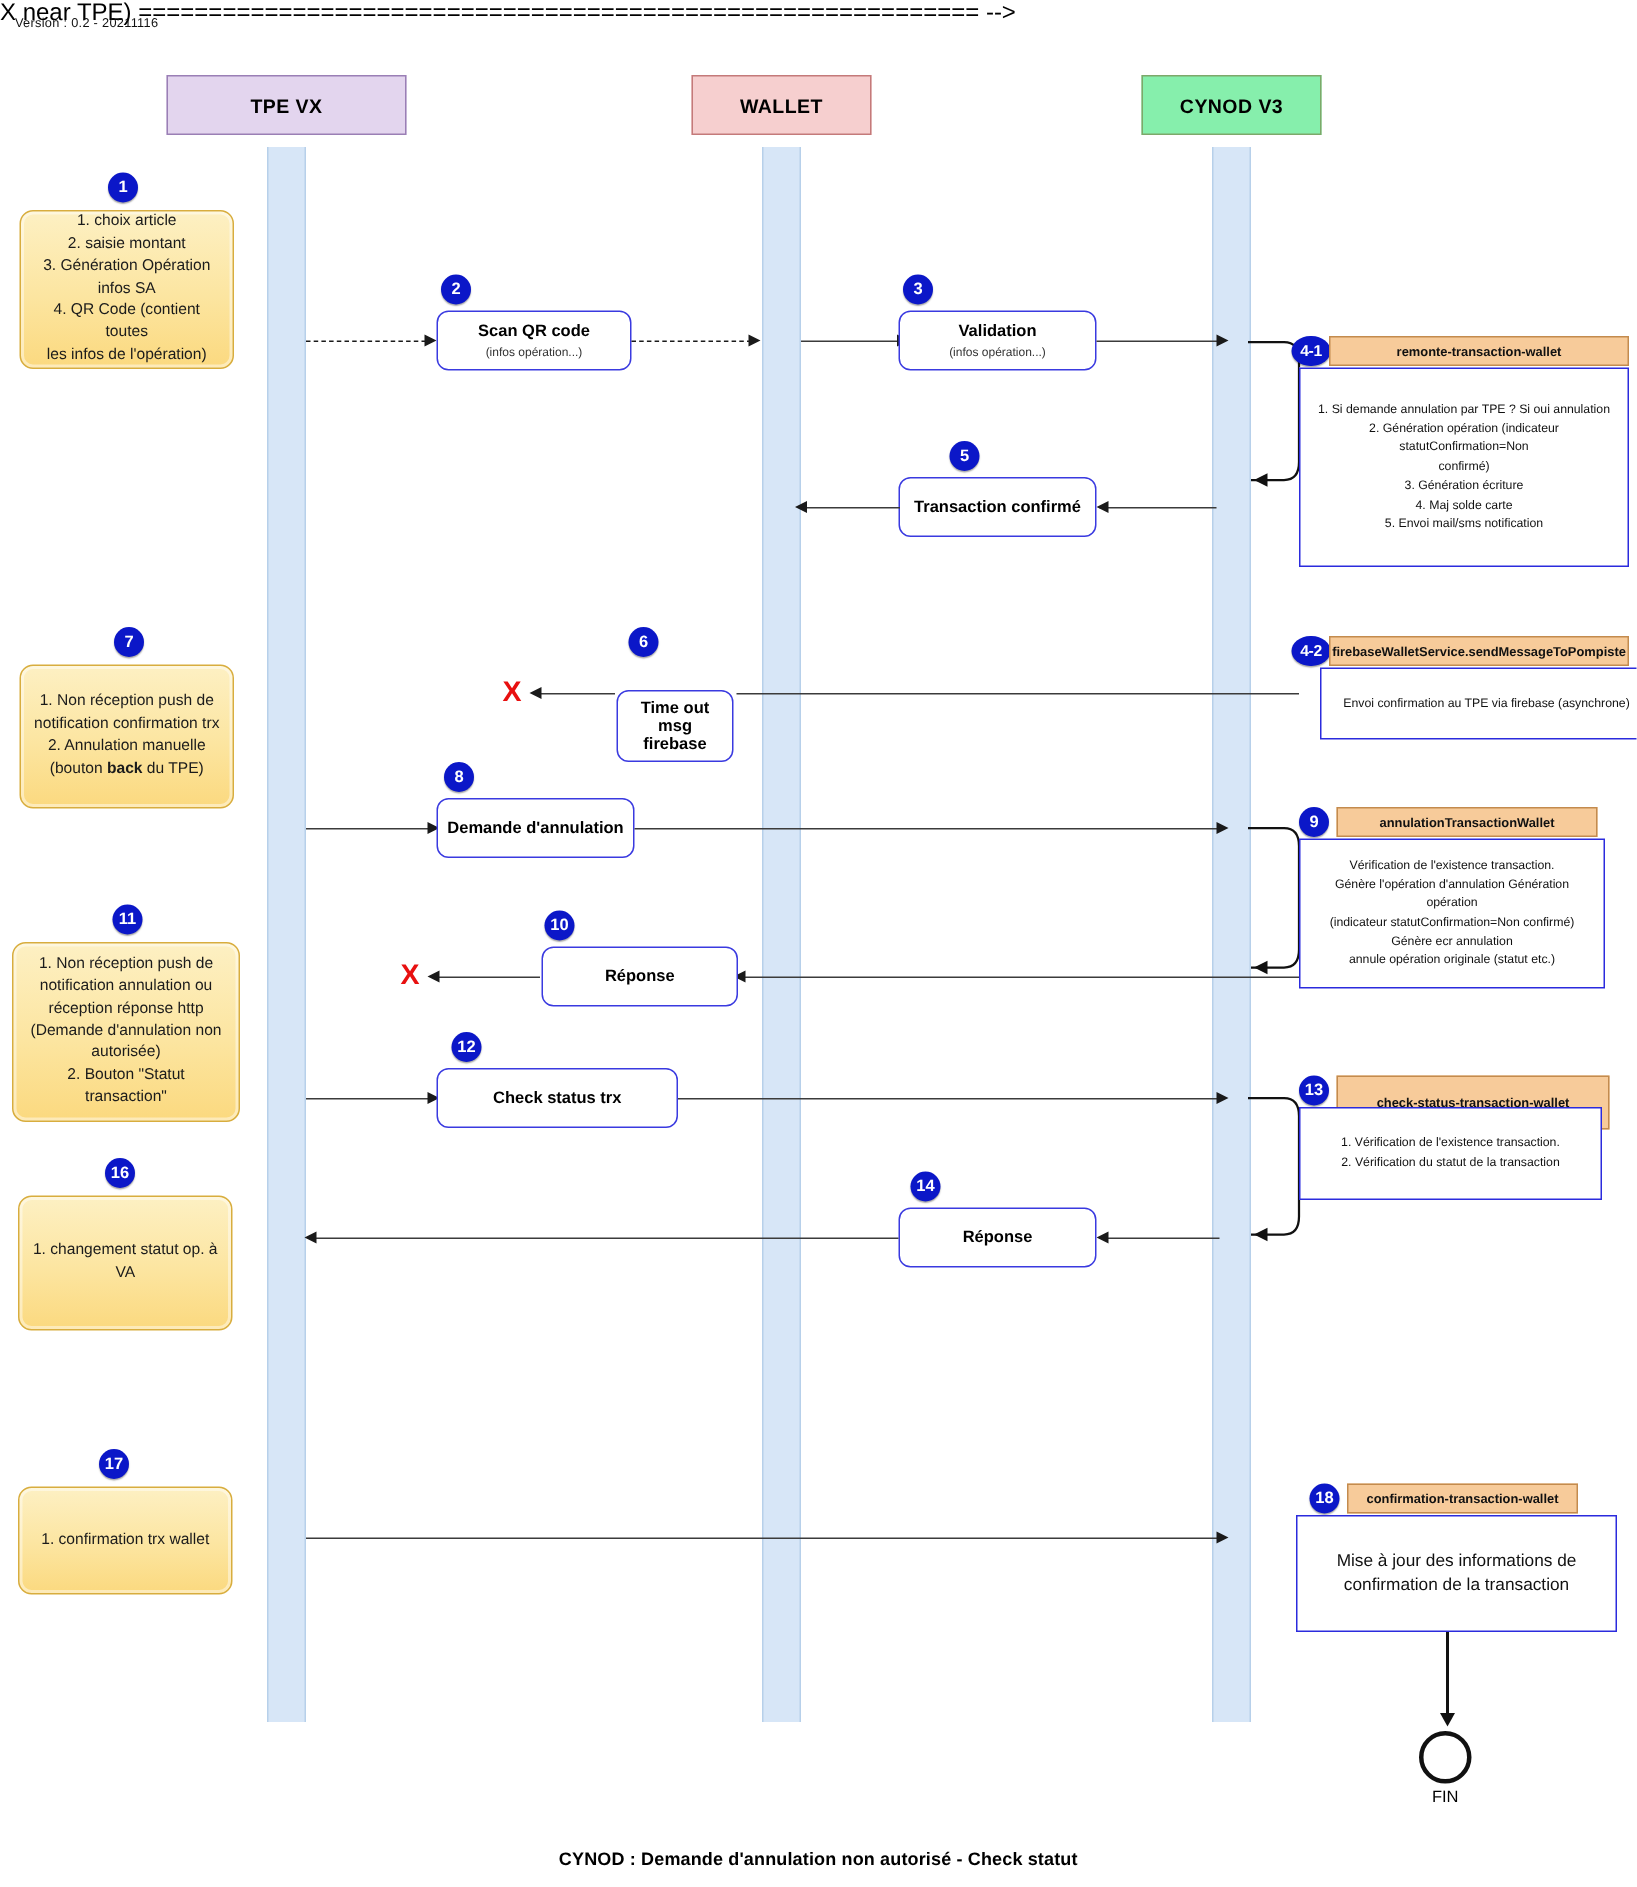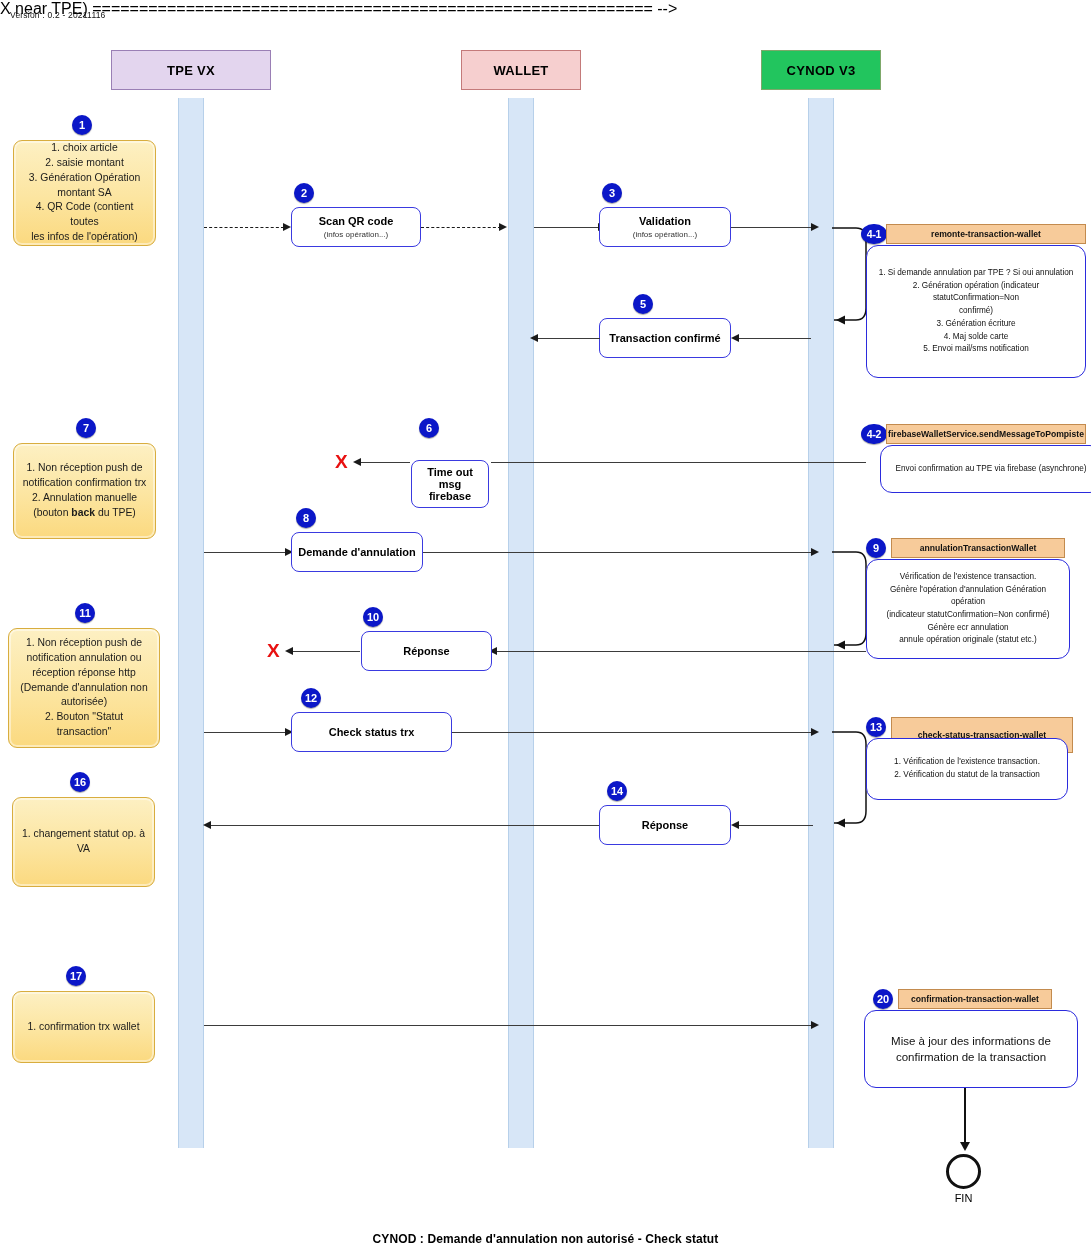--- a/index.html
+++ b/index.html
@@ -14,21 +14,21 @@
   
   .version{font-size:8.5px;color:#111;letter-spacing:.2px;}
 
   
   .actor{
     display:flex;align-items:center;justify-content:center;
     font-size:13px;font-weight:bold;letter-spacing:.3px;
   }
   .actor-tpe{background:#e3d5ee;border:1.4px solid #9a7fb5;}
   .actor-wallet{background:#f6cfcf;border:1.4px solid #c47a7a;}
-  .actor-cynod{background:#22c55e;border:1.4px solid #7da86a;}
+  .actor-cynod{background:#86efac;border:1.4px solid #7da86a;}
 
   
   .lifeline{background:#d7e6f7;border-left:1px solid #b7d0ea;border-right:1px solid #b7d0ea;}
 
   
   .badge{
     border-radius:50%;
     background:#0b17c8;color:#fff;
     display:flex;align-items:center;justify-content:center;
     font-size:11px;font-weight:bold;line-height:1;
@@ -54,21 +54,21 @@
   }
   .act .sub{font-size:8px;font-weight:normal;color:#333;margin-top:3px;}
 
   
   .svc-title{
     background:#f7cb9a;border:1.1px solid #c38b4e;
     display:flex;align-items:center;justify-content:center;text-align:center;
     font-size:8.6px;font-weight:bold;color:#111;padding:0 4px;
   }
   .svc-body{
-    background:#ffffff;border:1.6px solid #2b2bdd;border-radius:12px;
+    background:#ffffff;border:1.6px solid #2b2bdd;border-radius:0;
     display:flex;align-items:center;justify-content:center;text-align:center;
     font-size:8.2px;line-height:1.55;color:#111;padding:8px 10px;
   }
   .svc-body.big{font-size:11.5px;line-height:1.4;}
 
   
   .hline{background:#3b3b3b;height:1.4px;}
   .hline.dash{
     height:0;border-top:1.6px dashed #1a1a1a;background:none;
   }
@@ -115,21 +115,21 @@
     <span>CYNOD V3</span>
   </div>
 
   
   <div class="abs badge" style="left:72px;top:115px;width:20px;height:20px;">1</div>
   <div class="abs note" style="left:13px;top:140px;width:143px;height:106px;">
     <div class="inner">
       <div>1. choix article</div>
       <div>2. saisie montant</div>
       <div>3. Génération Opération</div>
-      <div>montant SA</div>
+      <div>infos SA</div>
       <div>4. QR Code (contient toutes</div>
       <div>les infos de l'opération)</div>
     </div>
   </div>
 
   
   
   <div class="abs hline dash" style="left:204px;top:227px;width:80px;"></div>
   <div class="abs arrowhead ah-right" style="left:283px;top:222.5px;"></div>
 
@@ -324,21 +324,21 @@
   <div class="abs note" style="left:12px;top:991px;width:143px;height:72px;">
     <div class="inner">
       <div>1. confirmation trx wallet</div>
     </div>
   </div>
 
   
   <div class="abs hline" style="left:204px;top:1025px;width:609px;"></div>
   <div class="abs arrowhead ah-right" style="left:811px;top:1020.5px;"></div>
 
-  <div class="abs badge" style="left:873px;top:989px;width:20px;height:20px;">20</div>
+  <div class="abs badge" style="left:873px;top:989px;width:20px;height:20px;">18</div>
   <div class="abs svc-title" style="left:898px;top:989px;width:154px;height:20px;">confirmation-transaction-wallet</div>
   <div class="abs svc-body big" style="left:864px;top:1010px;width:214px;height:78px;">
     <div>
       <div>Mise à jour des informations de</div>
       <div>confirmation de la transaction</div>
     </div>
   </div>
 
   
   <div class="abs vline" style="left:964px;top:1088px;height:57px;"></div>

